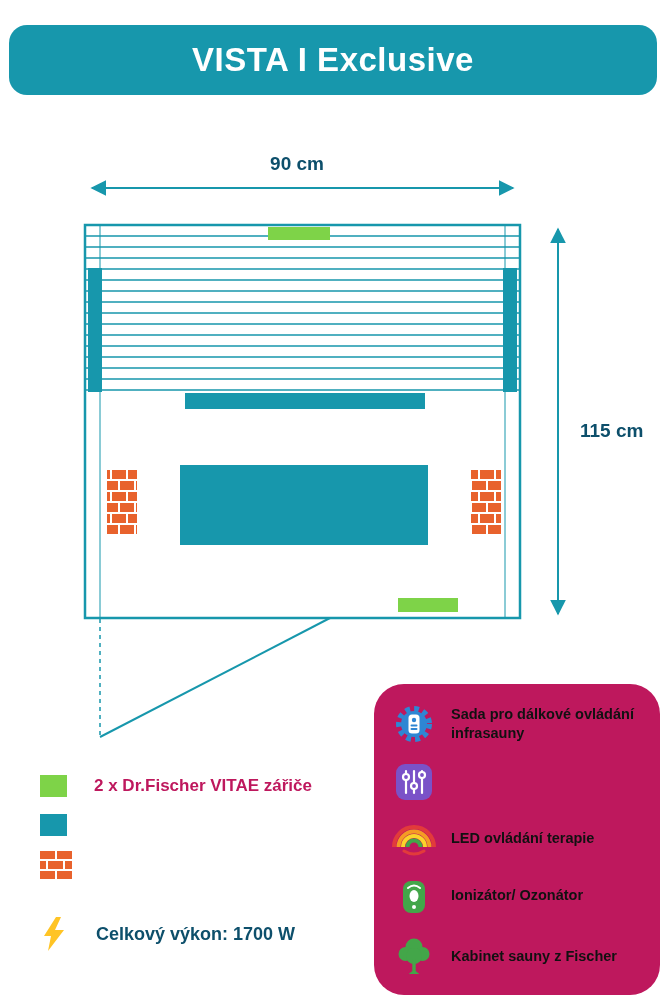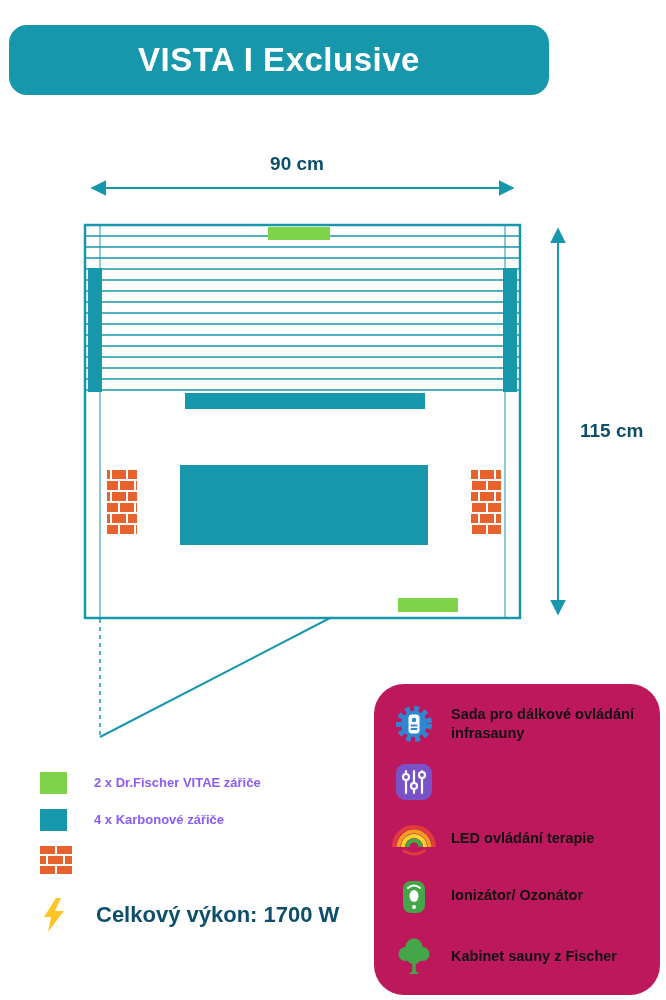--- a/index.html
+++ b/index.html
@@ -2,44 +2,44 @@
 <html><head>
 <meta charset="utf-8">
 <style>
   * { margin:0; padding:0; box-sizing:border-box; }
   html,body { background:#fff; }
   body {
     width:666px; height:1000px; position:relative; overflow:hidden;
     font-family:"Liberation Sans", sans-serif;
   }
   .banner {
-    position:absolute; left:9px; top:25px; width:540px; height:70px;
+    position:absolute; left:9px; top:25px; width:648px; height:70px;
     background:#1797ac; border-radius:18px;
     display:flex; align-items:center; justify-content:center;
   }
   .banner h1 { color:#fff; font-size:33px; font-weight:bold; letter-spacing:.5px; }
 
   .diagram { position:absolute; left:0; top:140px; }
 
   .legend {
     position:absolute; left:40px; top:772px;
     display:flex; flex-direction:column; gap:15px;
   }
   .legend-row {
     display:flex; align-items:center; gap:27px;
-    color:#8b5cf6; font-size:13px; font-weight:bold;
+    color:#be185d; font-size:17px; font-weight:bold;
   }
   .legend-row .txt { line-height:1.6; }
   .swatch { width:27px; height:22px; flex:0 0 auto; }
   .swatch.green { background:#7ed348; }
   .swatch.teal  { background:#1797ac; }
   .brick-swatch { flex:0 0 auto; }
   .power-row {
-    margin-top:9px; display:flex; align-items:center; gap:30px;
-    color:#0d4f6b; font-size:22px; font-weight:bold;
+    margin-top:23px; display:flex; align-items:center; gap:30px;
+    color:#0d4f6b; font-size:18px; font-weight:bold;
   }
   .power-row svg { margin-left:2px; flex:0 0 auto; }
 
   .features {
     position:absolute; left:374px; top:684px; width:286px; height:311px;
     background:#be185d; border-radius:30px;
     padding:20px 14px 18px 16px;
     display:flex; flex-direction:column; justify-content:space-between;
   }
   .feature-row { display:flex; align-items:center; gap:13px; }
@@ -92,21 +92,20 @@
   <text x="580" y="297" font-size="19" font-weight="bold" fill="#0d4f6b">115 cm</text>
 </svg>
 
 <div class="legend">
   <div class="legend-row">
     <span class="swatch green"></span>
     <span class="txt">2 x Dr.Fischer VITAE zářiče</span>
   </div>
   <div class="legend-row">
     <span class="swatch teal"></span>
-    <span class="txt">4 x Karbonové zářiče</span>
   </div>
   <div class="legend-row">
     <svg class="brick-swatch" width="32" height="28" viewBox="0 0 32 28">
       <g fill="#e8622d">
         <rect x="0" y="0" width="15" height="8"></rect>
           <rect x="17" y="0" width="15" height="8"></rect>
         <rect x="0" y="10" width="6" height="8"></rect>
           <rect x="8" y="10" width="15" height="8"></rect>
           <rect x="25" y="10" width="7" height="8"></rect>
         <rect x="0" y="20" width="15" height="8"></rect>

